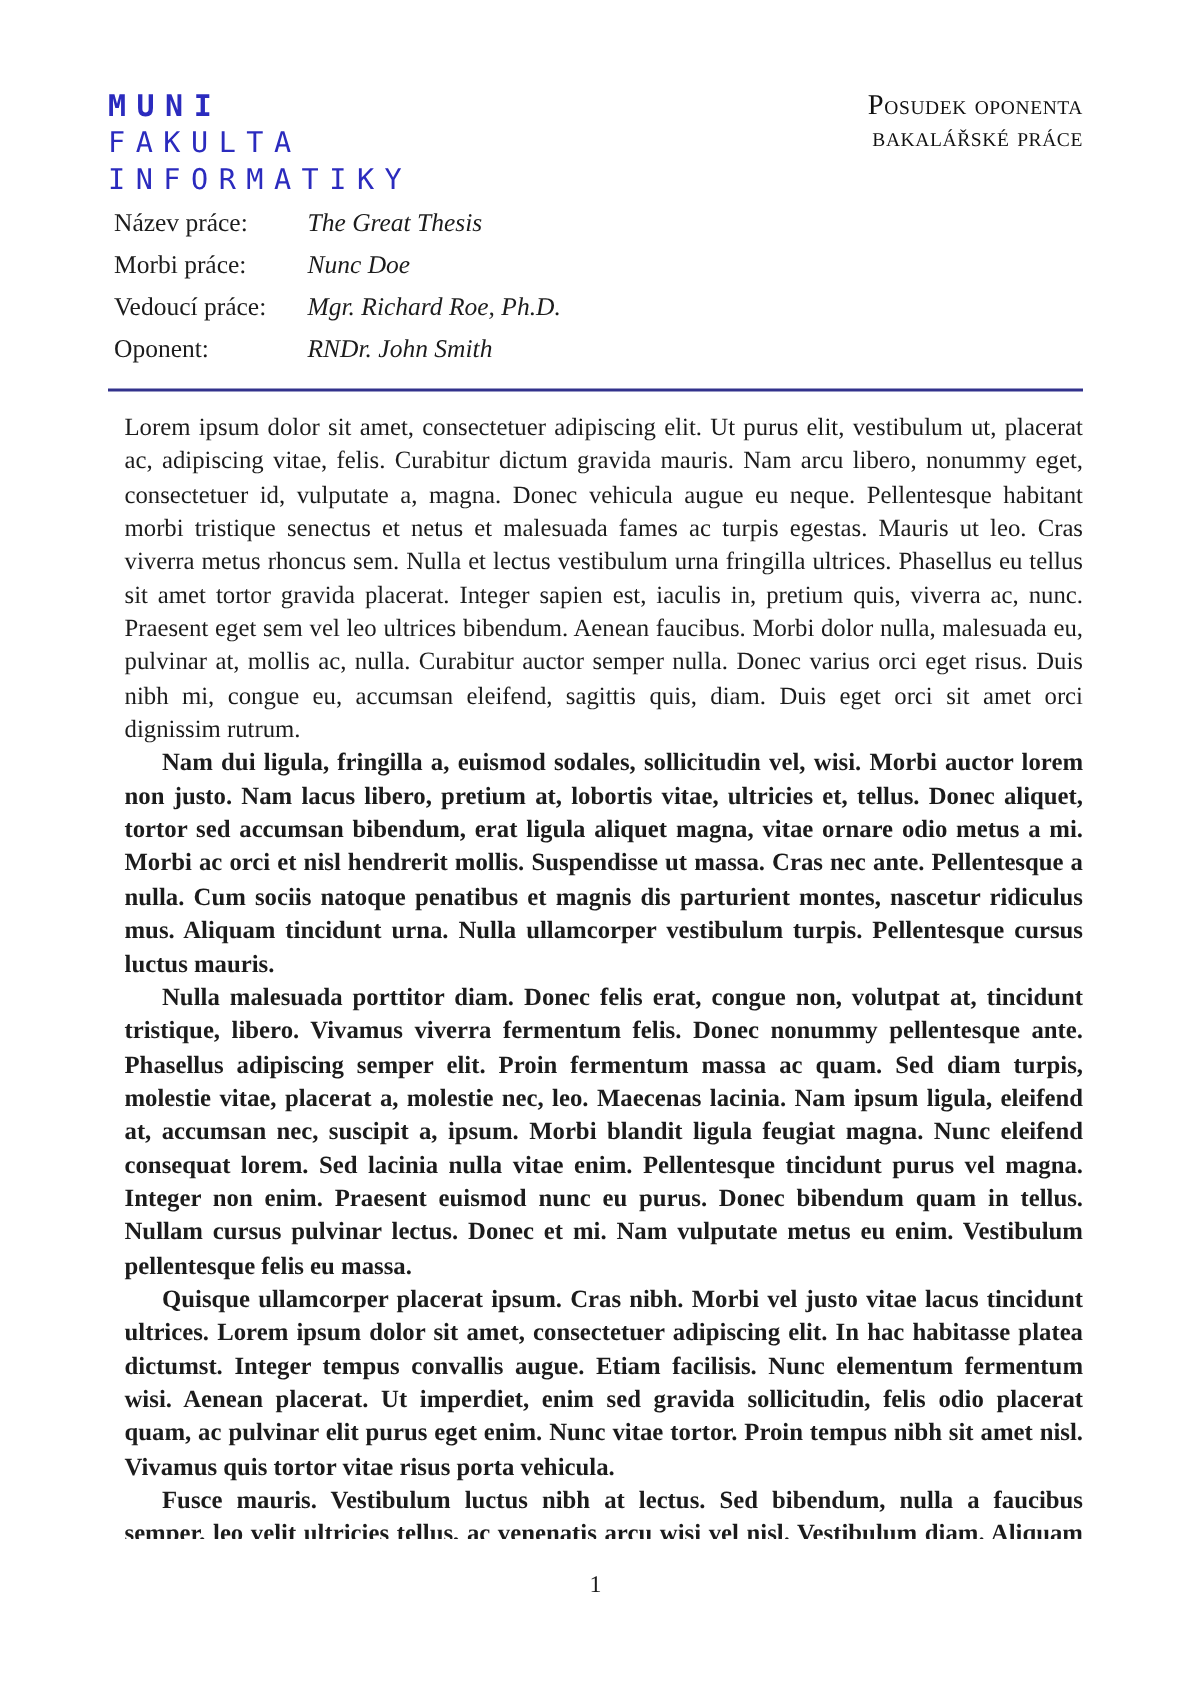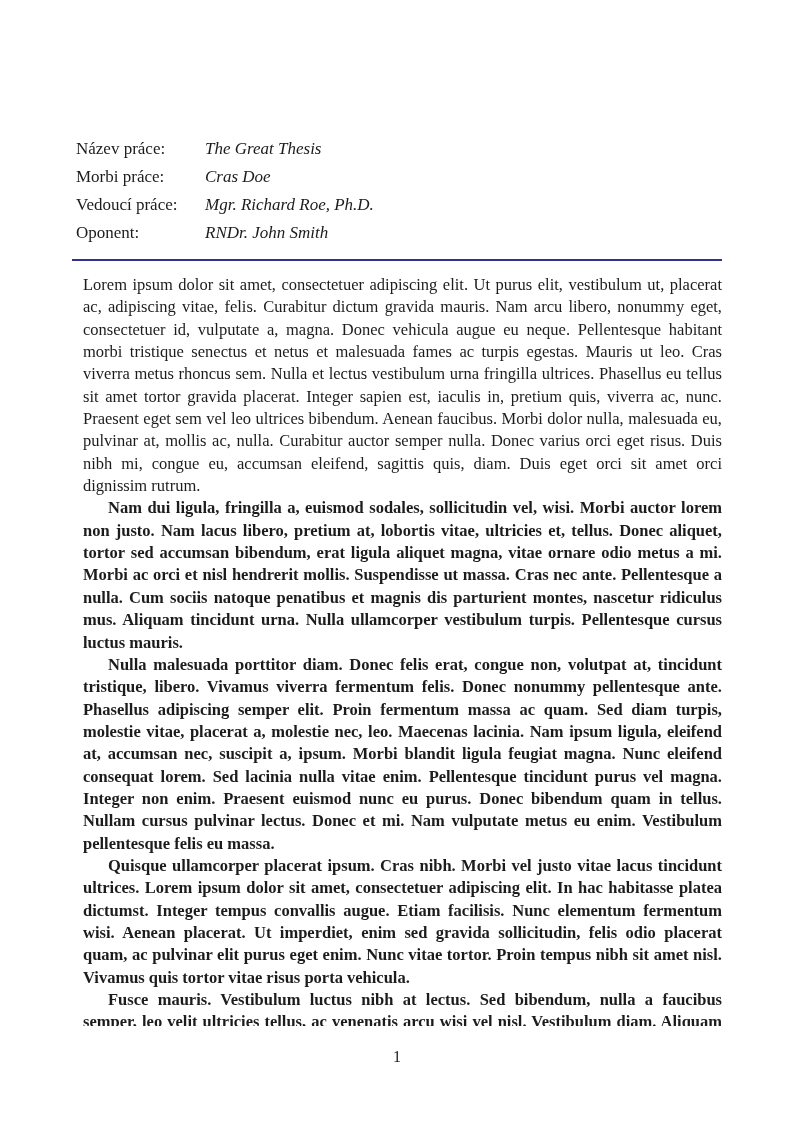--- a/index.html
+++ b/index.html
@@ -103,29 +103,40 @@
     width: 794px;
     text-align: center;
     font-size: 16px;
   }
 </style>
 </head>
 <body>
 
 <div class="page">
 
+  <div class="header">
+    <div class="logo">
+      <div class="logo-muni">MUNI</div>
+      <div class="logo-line">FAKULTA</div>
+      <div class="logo-line">INFORMATIKY</div>
+    </div>
+    <div class="doc-title">
+      <div class="title-line">Posudek oponenta</div>
+      <div class="title-line">bakalářské práce</div>
+    </div>
+  </div>
 
   <div class="metadata">
     <div class="meta-row">
       <span class="meta-label">Název práce:</span>
       <span class="meta-value">The Great Thesis</span>
     </div>
     <div class="meta-row">
       <span class="meta-label">Morbi práce:</span>
-      <span class="meta-value">Cras Doe</span>
+      <span class="meta-value">Nunc Doe</span>
     </div>
     <div class="meta-row">
       <span class="meta-label">Vedoucí práce:</span>
       <span class="meta-value">Mgr. Richard Roe, Ph.D.</span>
     </div>
     <div class="meta-row">
       <span class="meta-label">Oponent:</span>
       <span class="meta-value">RNDr. John Smith</span>
     </div>
   </div>

